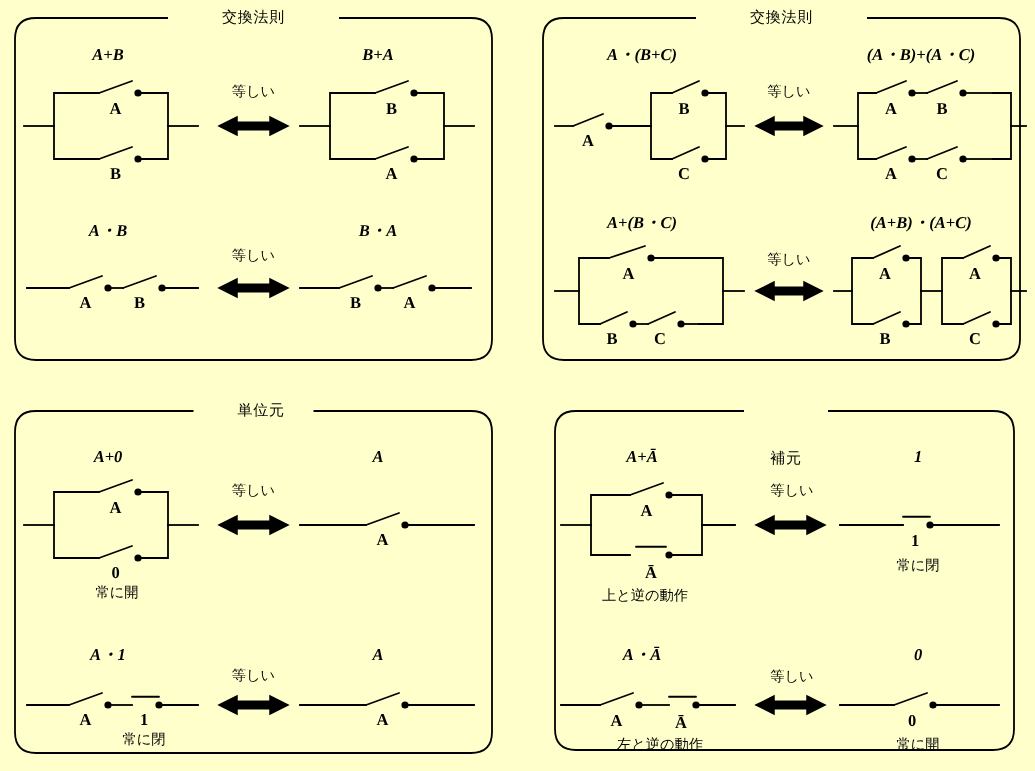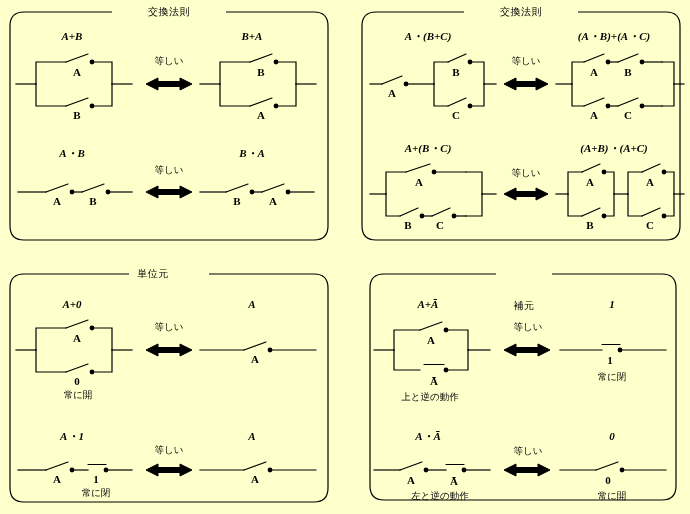--- a/index.html
+++ b/index.html
@@ -292,21 +292,21 @@
         <path class="wire" d="M 308 210 L 318 210 L 318 188"></path>
         <path class="wire" d="M 318 188 L 328 188"></path>
       </g>
     </svg>
   </div>
 
   <div class="panel" style="left:4px; top:268px; width:330px; height:240px;">
     <svg class="panel-frame" viewBox="0 0 330 240" width="330" height="240">
       <path class="frame-path" d="M 125 6 L 20 6 Q 6 6 6 20 L 6 220 Q 6 234 20 234 L 310 234 Q 324 234 324 220 L 324 20 Q 324 6 310 6 L 205 6"></path>
     </svg>
-    <div class="panel-title" style="top:6px; left:149px;">単位元</div>
+    <div class="panel-title" style="top:6px; left:170px;">単位元</div>
 
     <svg class="svgwrap" viewBox="0 0 330 240" width="330" height="240">
 
       <text class="fml" x="68" y="40" text-anchor="middle">A+0</text>
       <g>
         <path class="wire" d="M 12 82 L 32 82"></path>
         <path class="wire" d="M 32 82 L 32 60 L 62 60"></path>
         <path class="wire" d="M 32 82 L 32 104 L 62 104"></path>
         <path class="wire" d="M 88 60 L 108 60 L 108 82"></path>
         <path class="wire" d="M 88 104 L 108 104 L 108 82"></path>

